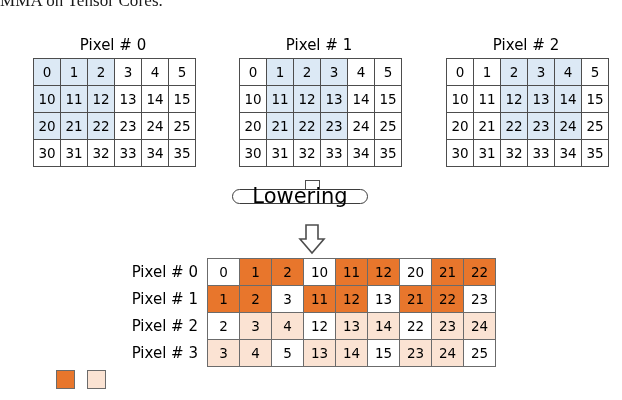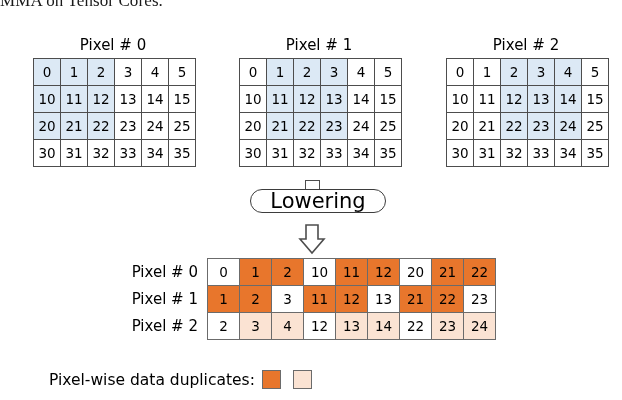--- a/index.html
+++ b/index.html
@@ -50,22 +50,22 @@
 
   
   #lower-stub{
     left:305px; top:180px;
     width:13px;height:10px;
     border:1px solid #4d4d4d;
     border-bottom:none;
     background:#fff;
   }
   #lowering-box{
-    left:250px; top:189px;
-    width:136px;height:24px;
+    left:232px; top:189px;
+    width:136px;height:15px;
     border:1.5px solid #3d3d3d;
     border-radius:17px;
     background:#ffffff;
     display:flex;align-items:center;justify-content:center;
     box-sizing:border-box;
   }
   #lowering-label{
     font-size:21px;
     color:#000;
     line-height:1;
@@ -302,21 +302,32 @@
       <td class="cell">2</td>
       <td class="cell dup23">3</td>
       <td class="cell dup23">4</td>
       <td class="cell">12</td>
       <td class="cell dup23">13</td>
       <td class="cell dup23">14</td>
       <td class="cell">22</td>
       <td class="cell dup23">23</td>
       <td class="cell dup23">24</td>
     </tr>
+    <tr>
+      <td class="rowlabel">Pixel # 3</td>
+      <td class="cell dup23">3</td>
+      <td class="cell dup23">4</td>
+      <td class="cell">5</td>
+      <td class="cell dup23">13</td>
+      <td class="cell dup23">14</td>
+      <td class="cell">15</td>
+      <td class="cell dup23">23</td>
+      <td class="cell dup23">24</td>
+      <td class="cell">25</td>
+    </tr>
   </tbody>
     </table>
 </div>
 
 <div class="abs" id="legend">
-  <span>Pixel-wise data duplicates:</span>
   <span class="swatch sw-orange"></span>
   <span class="swatch sw-light"></span>
 </div>
 
 </body></html>

